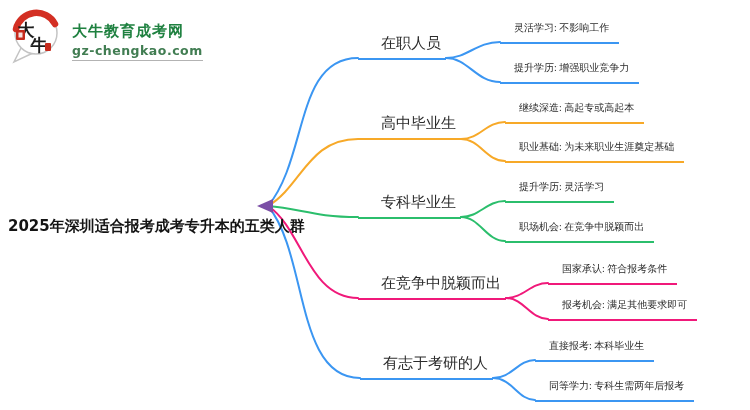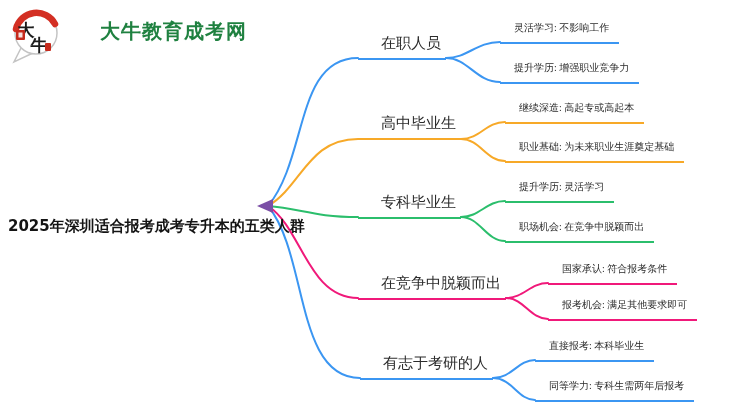--- a/index.html
+++ b/index.html
@@ -29,22 +29,22 @@
     font-size:10px;color:#2b2b2b;white-space:nowrap;
     border-bottom:2px solid #888;
     font-family:Liberation Serif, serif;
   }
 
   
   .logo{position:absolute;left:8px;top:6px;width:230px;height:62px;}
   .logo svg{position:absolute;left:0;top:0;}
   .brand-title{
     position:absolute;left:64px;top:14px;
-    font-size:20px;font-weight:bold;letter-spacing:1px;
-    white-space:nowrap;line-height:22px;margin-left:28px;
+    font-size:15px;font-weight:bold;letter-spacing:1px;
+    white-space:nowrap;line-height:22px;
   }
   .brand-url{
     position:absolute;left:64px;top:37px;
     font-size:12.5px;font-weight:bold;letter-spacing:.5px;
     line-height:15px;padding-bottom:2px;
     border-bottom:1px solid #b3b3b3;white-space:nowrap;
   }
 </style>
 </head>
 <body>
@@ -76,20 +76,21 @@
     <polygon points="13,42 6,56 25,47" fill="#ffffff" stroke="#c4c4c4" stroke-width="1.5"></polygon>
     <circle cx="28" cy="27" r="21" fill="#ffffff" stroke="#c4c4c4" stroke-width="1.5"></circle>
     <path d="M8,23 A21,21 0 0 1 47,18" fill="none" stroke="#D32F23" stroke-width="6.5" stroke-linecap="round"></path>
     <text x="18" y="30" font-size="17" font-weight="bold" fill="#1b1b1b" text-anchor="middle">大</text>
     <text x="31" y="45" font-size="17" font-weight="bold" fill="#1b1b1b" text-anchor="middle">牛</text>
     <rect x="8" y="24" width="9" height="10" rx="1" fill="#C62A1C"></rect>
     <rect x="10.5" y="26.5" width="4" height="5" fill="#ffffff" opacity="0.85"></rect>
     <rect x="37" y="37" width="6" height="8" rx="1" fill="#C62A1C"></rect>
   </svg>
   <div class="brand-title" style="color: rgb(31, 129, 64);">大牛教育成考网</div>
+  <div class="brand-url" style="color: rgb(65, 125, 82);">gz-chengkao.com</div>
 </div>
 
 <div class="center-topic">2025年深圳适合报考成考专升本的五类人群</div>
 
 <div class="branch-label" style="left: 358px; top: 32px; width: 88px; border-bottom-color: rgb(59, 150, 242);">在职人员</div>
 <div class="branch-label" style="left: 358px; top: 112px; width: 103px; border-bottom-color: rgb(247, 169, 40);">高中毕业生</div>
 <div class="branch-label" style="left: 358px; top: 191px; width: 103px; border-bottom-color: rgb(43, 190, 108);">专科毕业生</div>
 <div class="branch-label" style="left: 358px; top: 272px; width: 148px; border-bottom-color: rgb(240, 25, 122);">在竞争中脱颖而出</div>
 <div class="branch-label" style="left: 360px; top: 352px; width: 133px; border-bottom-color: rgb(59, 150, 242);">有志于考研的人</div>
 

